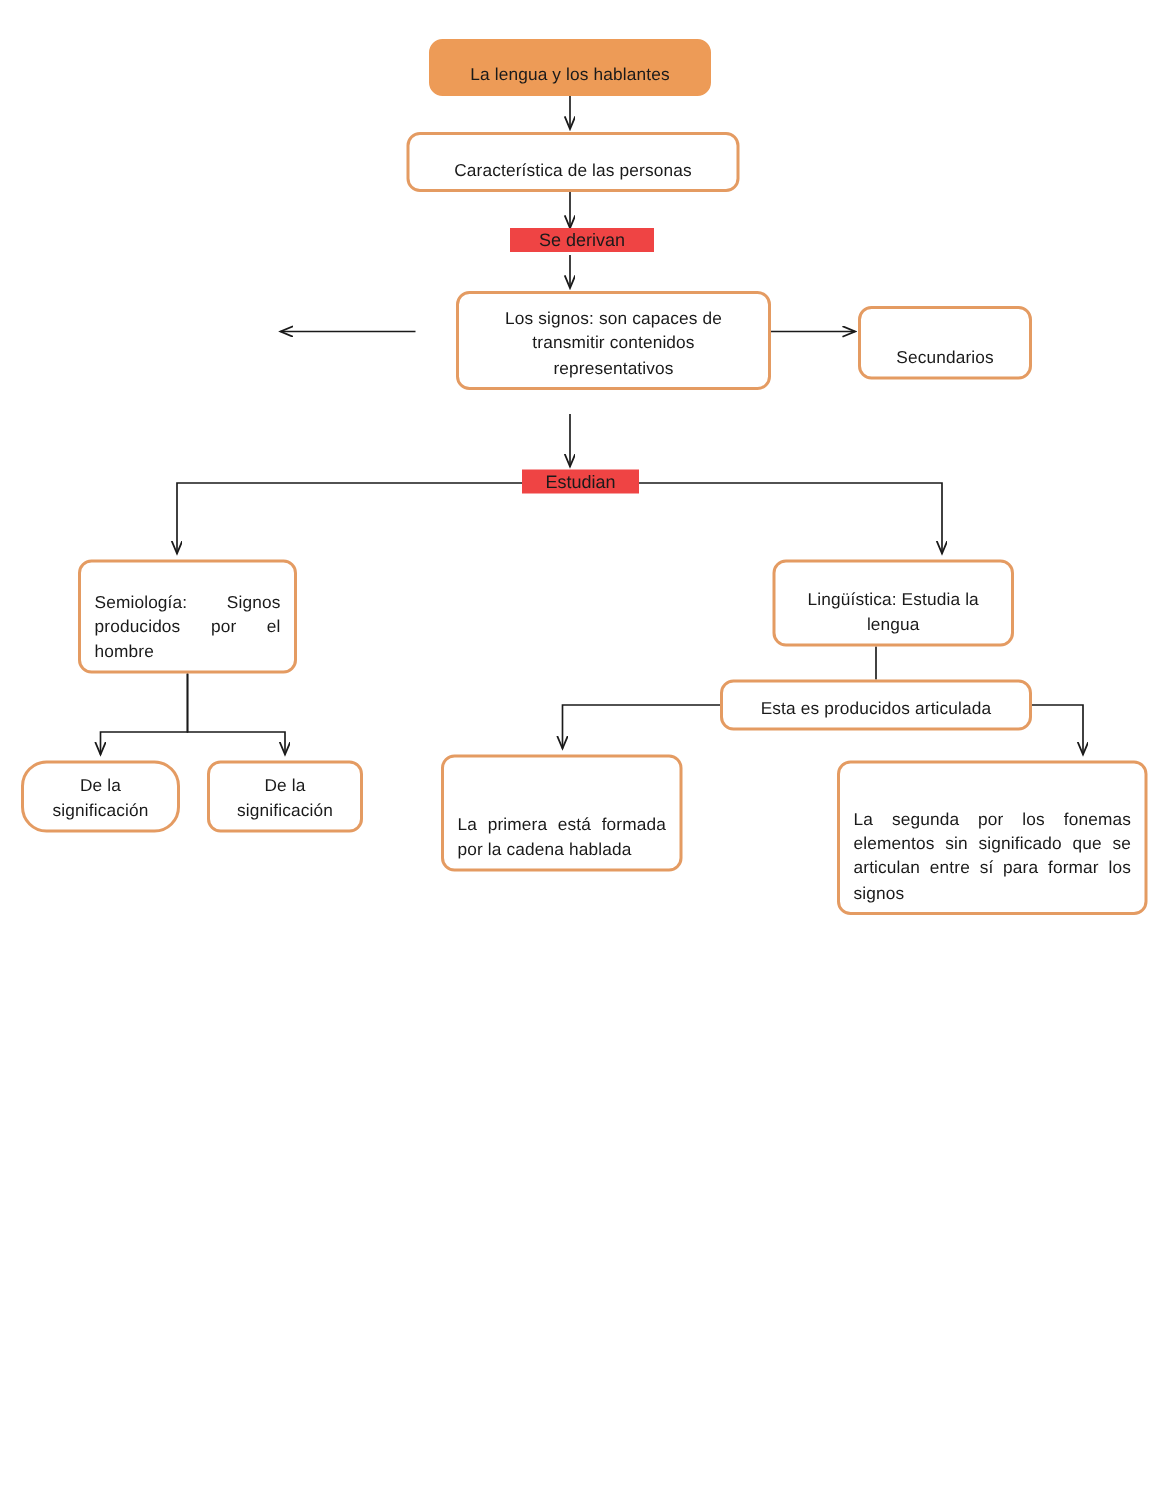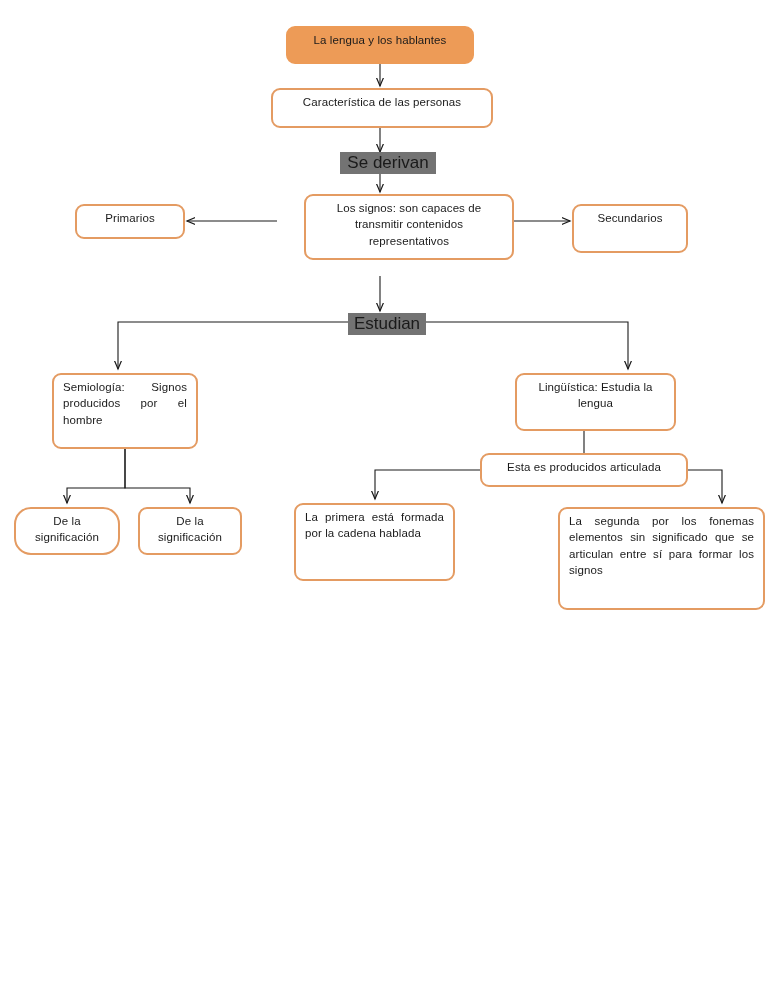--- a/index.html
+++ b/index.html
@@ -27,41 +27,41 @@
     height: 994px;
     pointer-events: none;
   }
   .node {
     position: absolute;
     box-sizing: border-box;
     border: 2px solid #E49B62;
     border-radius: 9px;
     background: #ffffff;
     display: flex;
-    align-items: flex-start;
+    align-items: flex-end;
     justify-content: center;
     padding: 4px 9px;
     line-height: 1.42;
     font-size: 11.5px;
     letter-spacing: .1px;
   }
   .node.filled {
     background: #ED9B57;
     border-color: #ED9B57;
   }
   .node .txt {
     width: 100%;
     display: block;
   }
   .t-center .txt { text-align: center; }
   .t-justify .txt { text-align: justify; text-align-last: left; }
   .edge-label {
     position: absolute;
-    background: #737373;
-    font-size: 17px;
+    background: #ef4444;
+    font-size: 12px;
     line-height: 1.2;
     padding: 1px 5px;
     white-space: nowrap;
     text-align: center;
   }
 
   
   #n-root        { left: 286px; top: 26px;  width: 188px; height: 38px;  }
   #n-caracteristica { left: 271px; top: 88px;  width: 222px; height: 40px; }
   #n-signos      { left: 277px; top: 194px; width: 210px; height: 66px; margin-left: 27px;  }
@@ -125,23 +125,20 @@
   </div>
 
   <div class="edge-label" id="lbl-se-derivan">
     <span>Se derivan</span>
   </div>
 
   <div id="n-signos" class="node t-center">
     <span class="txt">Los signos: son capaces de transmitir contenidos representativos</span>
   </div>
 
-  <div id="n-primarios" class="node t-center">
-    <span class="txt">Primarios</span>
-  </div>
 
   <div id="n-secundarios" class="node t-center">
     <span class="txt">Secundarios</span>
   </div>
 
   <div class="edge-label" id="lbl-estudian">
     <span>Estudian</span>
   </div>
 
   <div id="n-semiologia" class="node t-justify">

